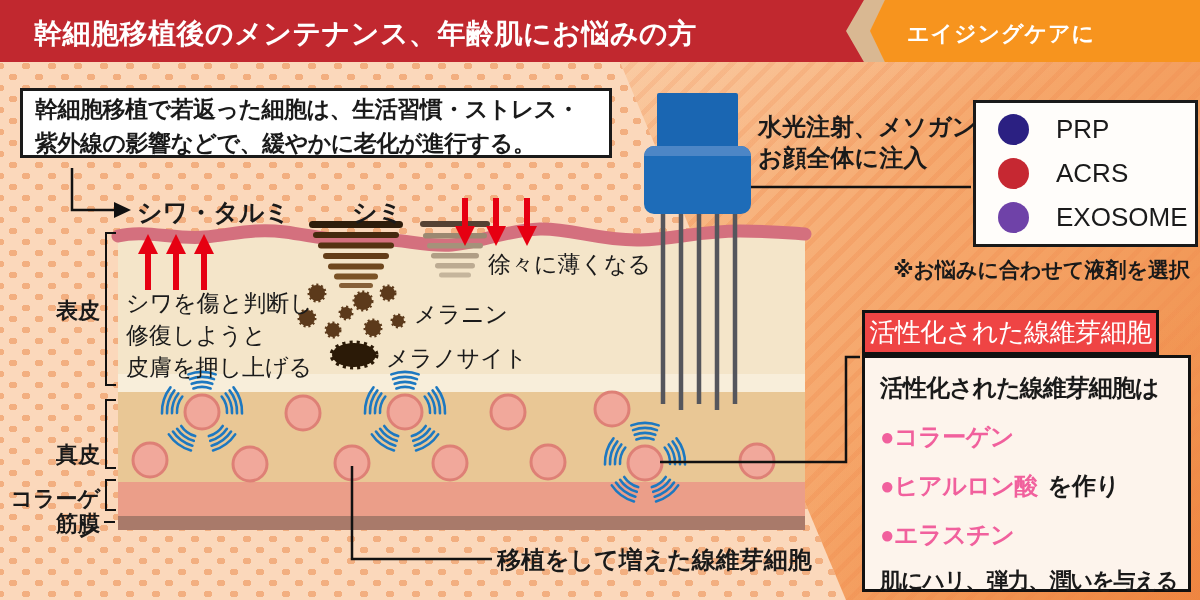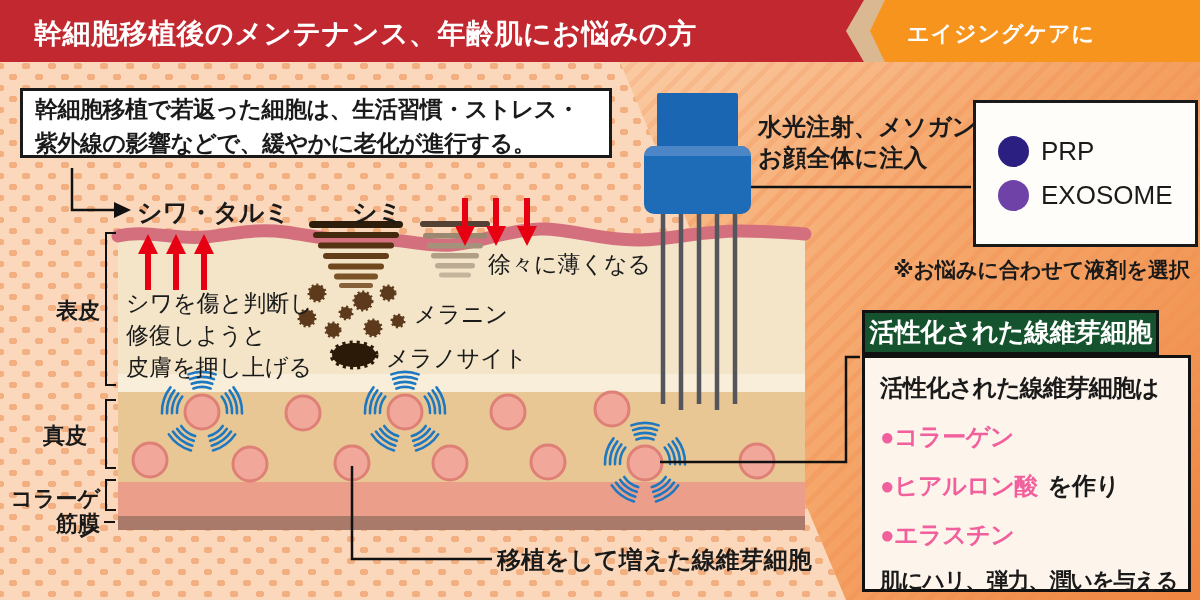--- a/index.html
+++ b/index.html
@@ -30,28 +30,28 @@
   .hdr-orange{left:870px;top:0;width:330px;height:62px;background:#f7941e;
     clip-path:polygon(4.5% 0,100% 0,100% 100%,4.5% 100%,0 50%);}
   .hdr-title{left:34px;top:15px;font-size:28px;font-weight:bold;color:#fff;letter-spacing:.5px;}
   .hdr-ribbon{left:872px;top:19px;width:258px;text-align:center;font-size:22px;font-weight:bold;color:#fff;letter-spacing:1px;}
 
   
   .intro-box{left:20px;top:88px;width:562px;height:62px;background:#fff;border:3px solid #1a1a1a;
     padding:1px 12px;font-size:23px;font-weight:600;line-height:34px;letter-spacing:-.5px;}
   .legend-box{left:973px;top:100px;width:197px;height:141px;background:#fffdfa;border:3px solid #1a1a1a;
     display:flex;flex-direction:column;justify-content:center;gap:13px;padding-left:22px;}
-  .legend-row{display:flex;align-items:center;gap:12px;}
+  .legend-row{display:flex;align-items:center;gap:27px;}
   .legend-dot{width:31px;height:31px;border-radius:50%;}
   .dot-prp{background:#2b2082;} .dot-acrs{background:#c62832;} .dot-exo{background:#6f42a8;}
   .legend-label{font-size:26px;font-weight:500;}
   .legend-note{left:880px;top:256px;width:310px;text-align:right;font-size:21px;font-weight:600;}
 
-  .act-header{left:862px;top:310px;width:291px;height:39px;background:#14532d;border:3px solid #111;
-    display:flex;align-items:center;justify-content:center;font-size:26px;font-weight:bold;color:#fff;letter-spacing:-.5px;}
+  .act-header{left:862px;top:310px;width:291px;height:39px;background:#ef4444;border:3px solid #111;
+    display:flex;align-items:center;justify-content:center;font-size:26px;font-weight:normal;color:#fff;letter-spacing:-.5px;}
   .act-body{left:862px;top:355px;width:308px;height:217px;background:#fdf4ec;border:3px solid #111;
     padding:14px 0 0 15px;}
   .act-lead{font-size:24px;font-weight:600;letter-spacing:-1px;}
   .act-bullet{font-size:24px;font-weight:bold;color:#f1609d;margin-top:17px;letter-spacing:-.5px;}
   .act-suffix{color:#1a1a1a;font-weight:600;margin-left:10px;}
   .act-footer{font-size:22px;font-weight:600;margin-top:15px;letter-spacing:-1px;}
 
   
   .device-top{left:657px;top:93px;width:81px;height:56px;background:#1a66b2;border-radius:2px;}
   .device-body{left:644px;top:146px;width:107px;height:68px;background:#1e6cb8;border-radius:10px;}
@@ -233,28 +233,32 @@
 
 <div class="abs note3">
   <div>シワを傷と判断し</div>
   <div>修復しようと</div>
   <div>皮膚を押し上げる</div>
 </div>
 <div class="abs mini lbl" style="left:414px;top:299px;">メラニン</div>
 <div class="abs mini lbl" style="left:386px;top:343px;">メラノサイト</div>
 
 <div class="abs layer-lbl" style="left:30px;top:296px;width:70px;">表皮</div>
-<div class="abs layer-lbl" style="left:30px;top:421px;width:70px;text-align:center;">真皮</div>
+<div class="abs layer-lbl" style="left:30px;top:440px;width:70px;">真皮</div>
 <div class="abs layer-lbl" style="left:8px;top:484px;width:92px;">コラーゲン</div>
 <div class="abs layer-lbl" style="left:30px;top:509px;width:70px;">筋膜</div>
 
 <div class="abs legend-box">
   <div class="legend-row">
     <div class="legend-dot dot-prp"></div>
     <div class="legend-label">PRP</div>
+  </div>
+  <div class="legend-row">
+    <div class="legend-dot dot-acrs"></div>
+    <div class="legend-label">ACRS</div>
   </div>
   <div class="legend-row">
     <div class="legend-dot dot-exo"></div>
     <div class="legend-label">EXOSOME</div>
   </div>
 </div>
 <div class="abs legend-note lbl">※お悩みに合わせて液剤を選択</div>
 
 <div class="abs act-header lbl">活性化された線維芽細胞</div>
 <div class="abs act-body">

